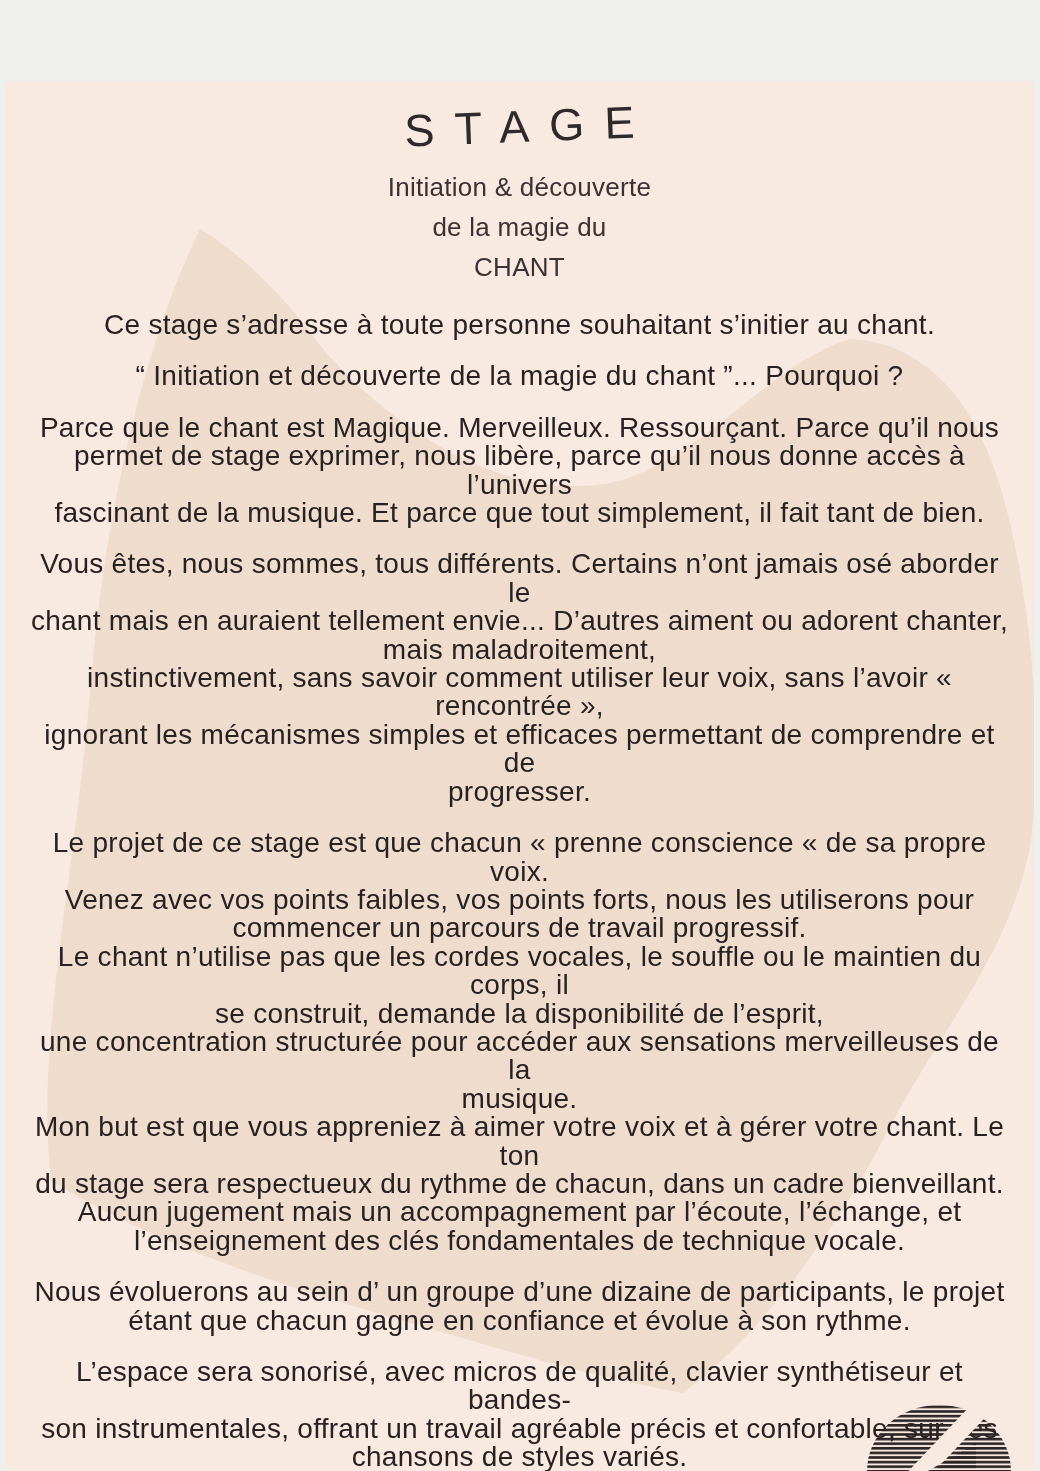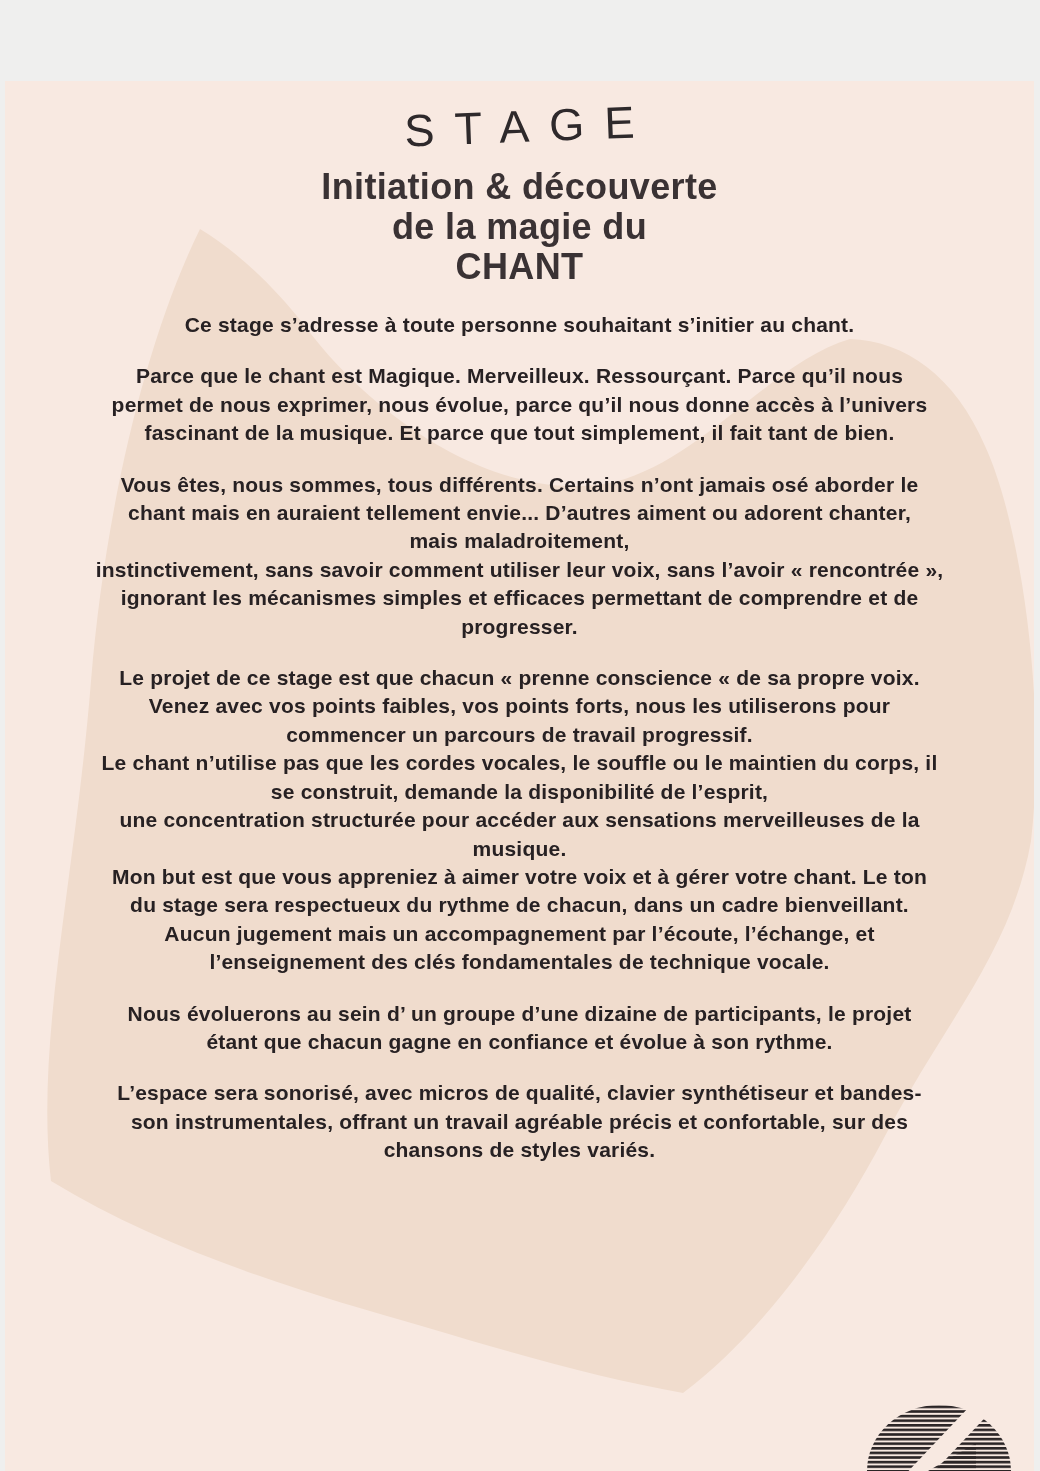--- a/index.html
+++ b/index.html
@@ -33,30 +33,30 @@
   }
   .brand{
     margin:0;height:60px;line-height:60px;
     font-size:45px;font-weight:400;
     letter-spacing:0.45em;text-indent:0.45em;
     color:#2e292b;
     transform:rotate(-2.2deg);
   }
   .heading{
     margin:10px auto 0 auto;
-    font-size:36px;line-height:40px;font-weight:700;
+    font-size:26px;line-height:40px;font-weight:400;
     color:var(--heading);
     white-space:pre-line;
     letter-spacing:0.01em;
   }
   .body-copy{margin-top:24px;}
   .body-copy p{
     margin:0 auto 23px auto;
     max-width:985px;
-    font-size:21px;line-height:28.4px;font-weight:700;
+    font-size:28px;line-height:28.4px;font-weight:400;
     letter-spacing:0.01em;
     white-space:pre-line;
   }
   .logo{
     position:absolute;right:20px;bottom:0;
     width:150px;height:70px;z-index:3;
   }
 </style>
 </head>
 <body>
@@ -82,22 +82,23 @@
     </svg>
 
     <div class="content">
       <h1 class="brand">STAGE</h1>
       <h2 class="heading">Initiation &amp; découverte
 de la magie du
 CHANT</h2>
 
       <div class="body-copy">
         <p>Ce stage s’adresse à toute personne souhaitant s’initier au chant.</p>
+        <p>“ Initiation et découverte de la magie du chant ”... Pourquoi ?</p>
         <p>Parce que le chant est Magique. Merveilleux. Ressourçant. Parce qu’il nous
-permet de nous exprimer, nous évolue, parce qu’il nous donne accès à l’univers
+permet de stage exprimer, nous libère, parce qu’il nous donne accès à l’univers
 fascinant de la musique. Et parce que tout simplement, il fait tant de bien.</p>
         <p>Vous êtes, nous sommes, tous différents. Certains n’ont jamais osé aborder le
 chant mais en auraient tellement envie... D’autres aiment ou adorent chanter,
 mais maladroitement,
 instinctivement, sans savoir comment utiliser leur voix, sans l’avoir « rencontrée »,
 ignorant les mécanismes simples et efficaces permettant de comprendre et de
 progresser.</p>
         <p>Le projet de ce stage est que chacun « prenne conscience « de sa propre voix.
 Venez avec vos points faibles, vos points forts, nous les utiliserons pour
 commencer un parcours de travail progressif.

